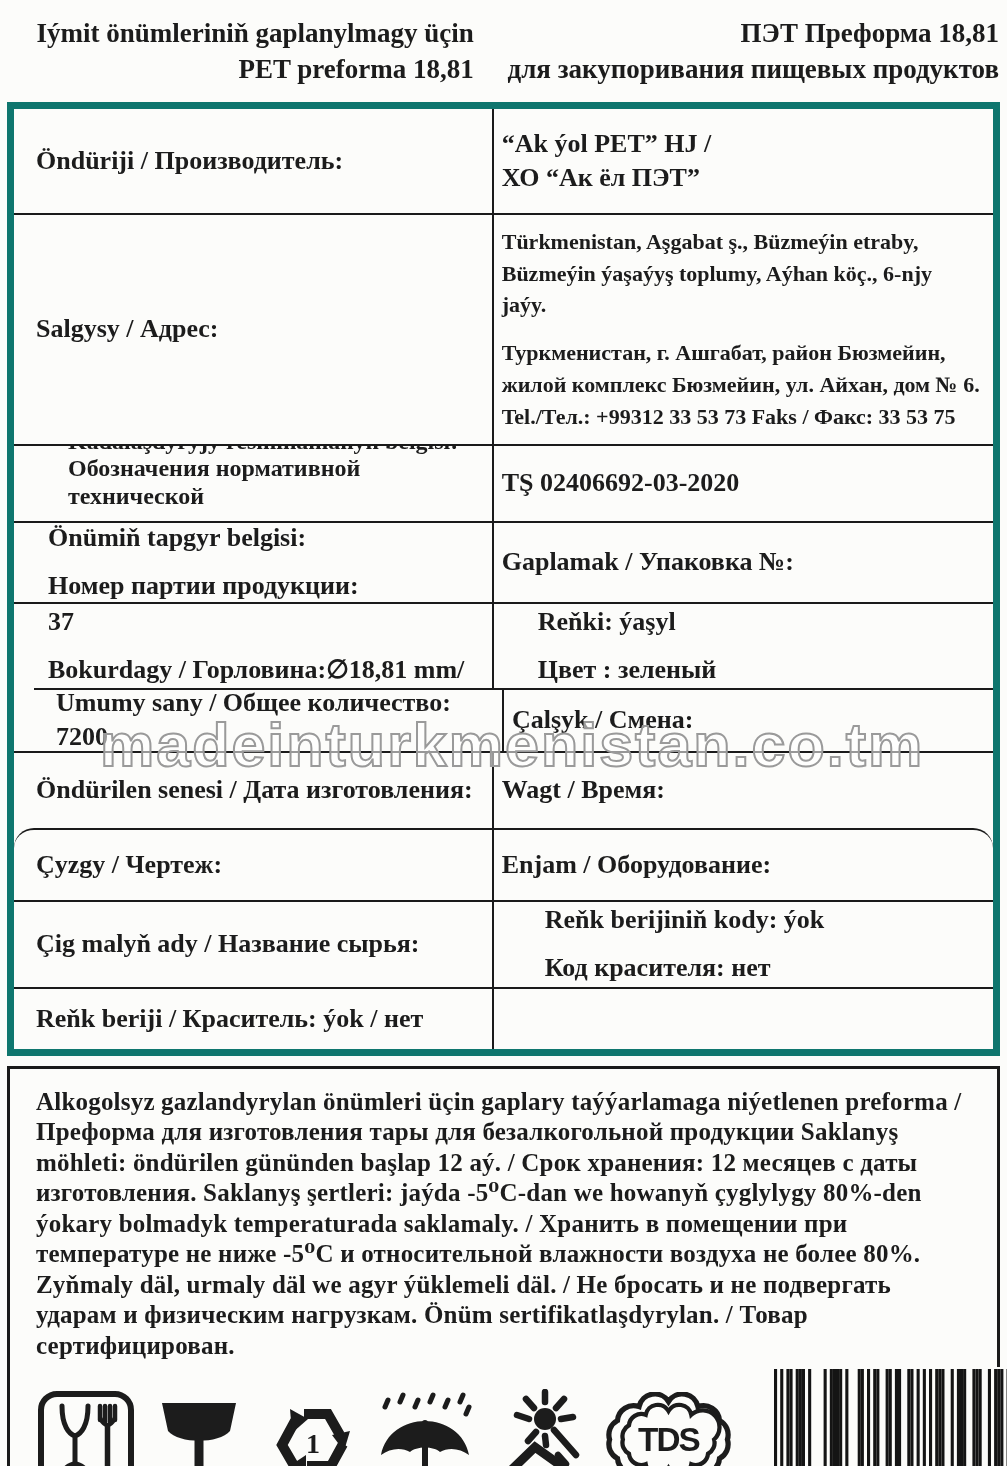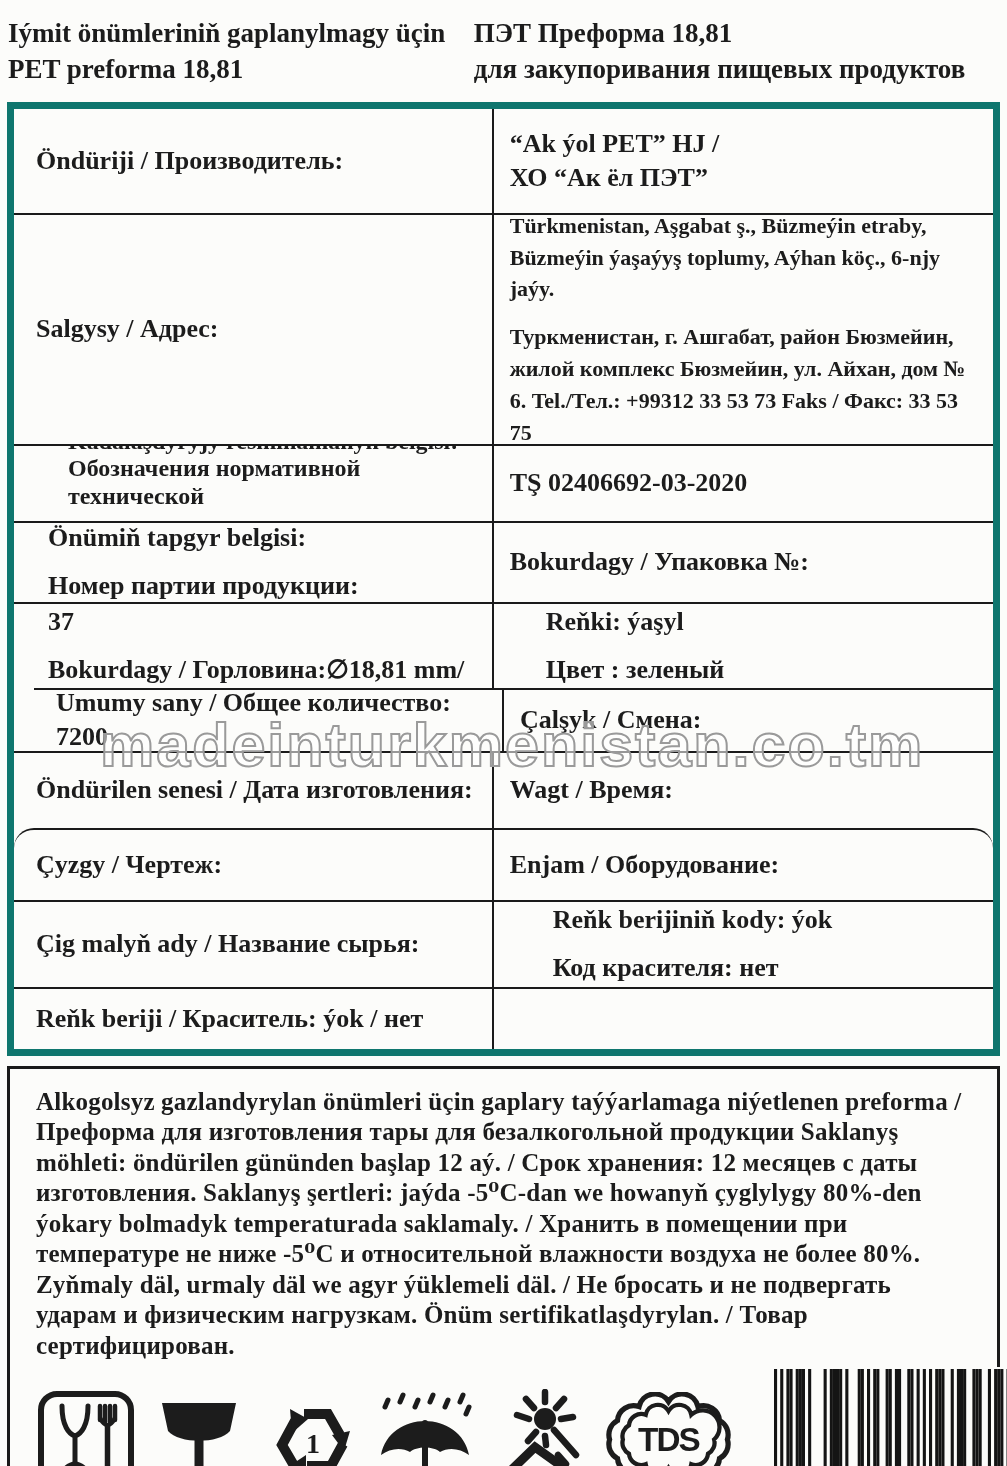--- a/index.html
+++ b/index.html
@@ -8,37 +8,37 @@
     background:#fcfcfa;
     font-family:"Liberation Serif","DejaVu Serif",serif;
     color:#1c1c1c;
     overflow:hidden;
   }
   .page{position:relative;width:1007px;height:1466px;}
 
   
   .hdr{
     display:grid;grid-template-columns:47% 53%;
-    margin:16px 8px 0 8px;text-align:left;
+    margin:16px 8px 0 8px;text-align:right;
   }
   .hdr-line{font-weight:bold;font-size:27px;line-height:1.33;}
 
   
   .tbl{
     margin:14px 7px 0 7px;
     border:7px solid #0f766e;
   }
   .row{display:grid;grid-template-columns:49% 51%;}
   .row + .row{border-top:2px solid #1a1a1a;}
   .cell{
     display:flex;flex-direction:column;justify-content:center;
     padding:6px 12px 6px 22px;box-sizing:border-box;overflow:hidden;
   }
   .cell.l{border-right:2px solid #1a1a1a;}
-  .cell.r{padding-left:16px;}
+  .cell.r{padding-left:8px;}
   .lbl-line,.val-line{font-weight:bold;font-size:26px;line-height:1.32;}
   .tight .lbl-line{font-size:24px;line-height:1.16;margin-left:32px;}
   .spread .lbl-line{margin:7px 12px;}
   .spread-v .val-line{margin:7px 0;}
   .v-paras .val-para{font-weight:bold;font-size:22px;line-height:1.45;margin:8px 0;}
 
   
   .watermark{
     position:absolute;left:0;top:694px;width:100%;
     box-sizing:border-box;padding-left:100px;
@@ -112,21 +112,21 @@
         <div class="cell r ">
           <div class="val-line">TŞ 02406692-03-2020</div>
         </div>
       </div>
       <div class="row" style="height: 79px;">
         <div class="cell l spread">
           <div class="lbl-line">Önümiň tapgyr belgisi:</div>
           <div class="lbl-line">Номер партии продукции:</div>
         </div>
         <div class="cell r ">
-          <div class="val-line">Bokurdagy / Упаковка №:</div>
+          <div class="val-line">Gaplamak / Упаковка №:</div>
         </div>
       </div>
       <div class="row" style="height: 84px; gap: 36px;">
         <div class="cell l spread">
           <div class="lbl-line">Sap agramy / Масса нетто  gr/гр: - 37</div>
           <div class="lbl-line">Bokurdagy / Горловина:∅18,81 mm/мм</div>
         </div>
         <div class="cell r spread-v">
           <div class="val-line">Reňki: ýaşyl</div>
           <div class="val-line">Цвет : зеленый</div>

